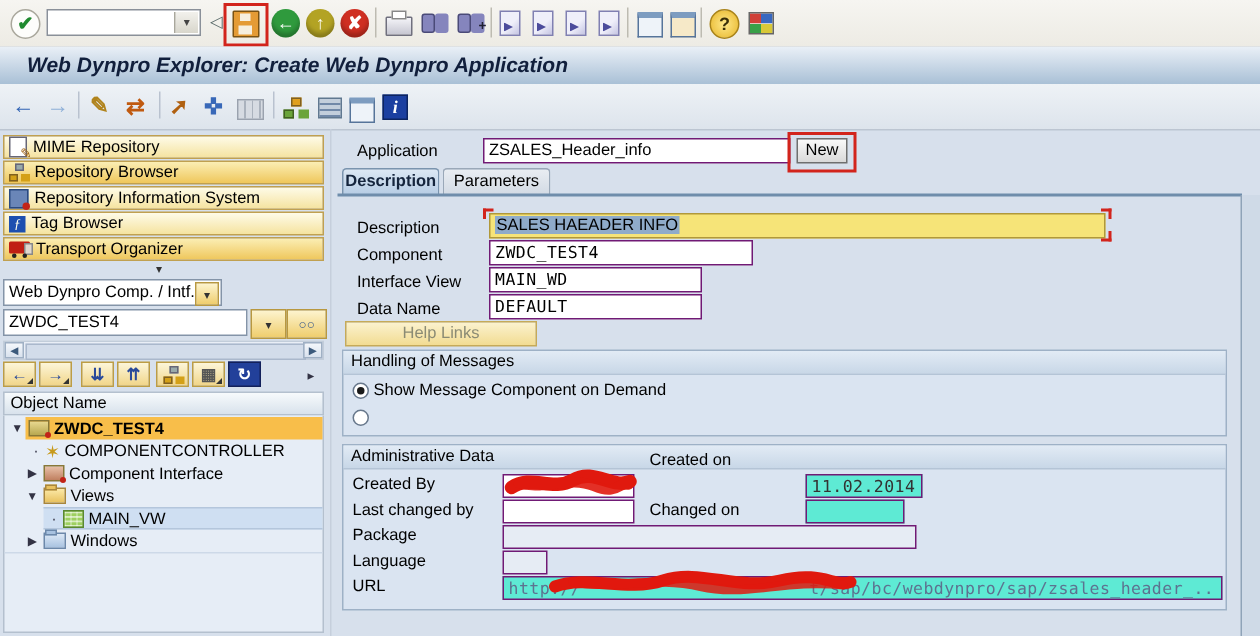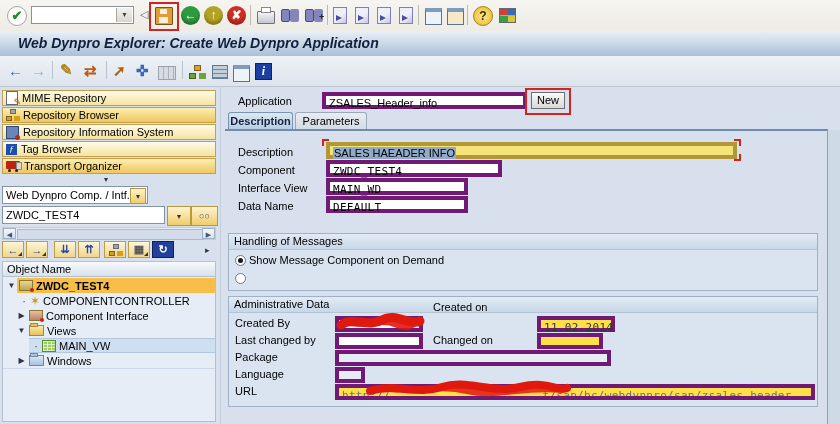--- a/index.html
+++ b/index.html
@@ -102,23 +102,23 @@
   .folder.bluef{background:linear-gradient(#dce8f6,#a8c2e0);border-color:#6c88aa}
   .folder.bluef::before{background:#a8c2e0;border-color:#6c88aa}
   .vwtbl{width:12px;height:10px;background:#9ed060;border:1px solid #5a8830;flex:0 0 auto;
          background-image:linear-gradient(rgba(255,255,255,.6) 1px,transparent 1px),
                           linear-gradient(90deg,rgba(255,255,255,.6) 1px,transparent 1px);
          background-size:4px 3px}
   .hl-orange{position:absolute;left:14px;top:0;width:198px;height:15px;background:#f8be4a}
   .hl-blue{position:absolute;left:26px;top:0;width:186px;height:15px;background:#cfdff2;
            border-top:1px solid #b4c6dc;border-bottom:1px solid #b4c6dc;box-sizing:border-box}
   
-  .fld{position:absolute;height:17px;box-sizing:border-box;border:4px solid #701a75;background:#fff;
+  .fld{position:absolute;height:17px;box-sizing:border-box;border:1px solid #701a75;background:#fff;
        padding:1px 3px;line-height:13px}
-  .fld.ro{background:#fde047;color:#333}
+  .fld.ro{background:#5eead4;color:#333}
   .fld.ro2{background:#e6ecf4}
   .fld.mand{background:#f6e478;border-color:#b0983a}
   .mono{font-family:"DejaVu Sans Mono","Liberation Mono",monospace;letter-spacing:.3px}
   .seltext{background:#8fabc9;color:#000;padding:0 1px}
   .tab{position:absolute;top:112px;height:18px;box-sizing:border-box;border:1px solid #9aa8b8;border-bottom:none;
        border-radius:3px 3px 0 0;background:linear-gradient(#e9edf2,#d2dae4);text-align:center;line-height:17px}
   .tab.active{background:linear-gradient(#dce8f4,#b6cce4);border-color:#7a94ae;font-weight:bold;color:#15253d}
   .newbtn{position:absolute;height:17px;box-sizing:border-box;background:linear-gradient(#fafafa,#d9d9d9);
           border:1px solid #6f6f6f;text-align:center;line-height:15px;padding:0 5px}
   .helpbtn{position:absolute;box-sizing:border-box;background:linear-gradient(#fbf2cf,#f2dc92);border:1px solid #c6aa58;
@@ -309,20 +309,23 @@
   <span class="abs" style="left:238px;top:182px">Interface View</span>
   <div class="fld mono" style="left:326px;top:178px;width:142px">
     <span>MAIN_WD</span>
   </div>
 
   <span class="abs" style="left:238px;top:200px">Data Name</span>
   <div class="fld mono" style="left:326px;top:196px;width:142px">
     <span>DEFAULT</span>
   </div>
 
+  <div class="helpbtn" style="left:230px;top:214px;width:128px;height:17px">
+    <span>Help Links</span>
+  </div>
 
   <div class="group" style="top:233px;height:58px">
     <div class="ghdr">
       <span>Handling of Messages</span>
     </div>
     <span class="radio sel" style="left:6px;top:21px"></span>
     <span class="abs" style="left:20px;top:20px">Show Message Component on Demand</span>
     <span class="radio" style="left:6px;top:39px"></span>
   </div>
 

